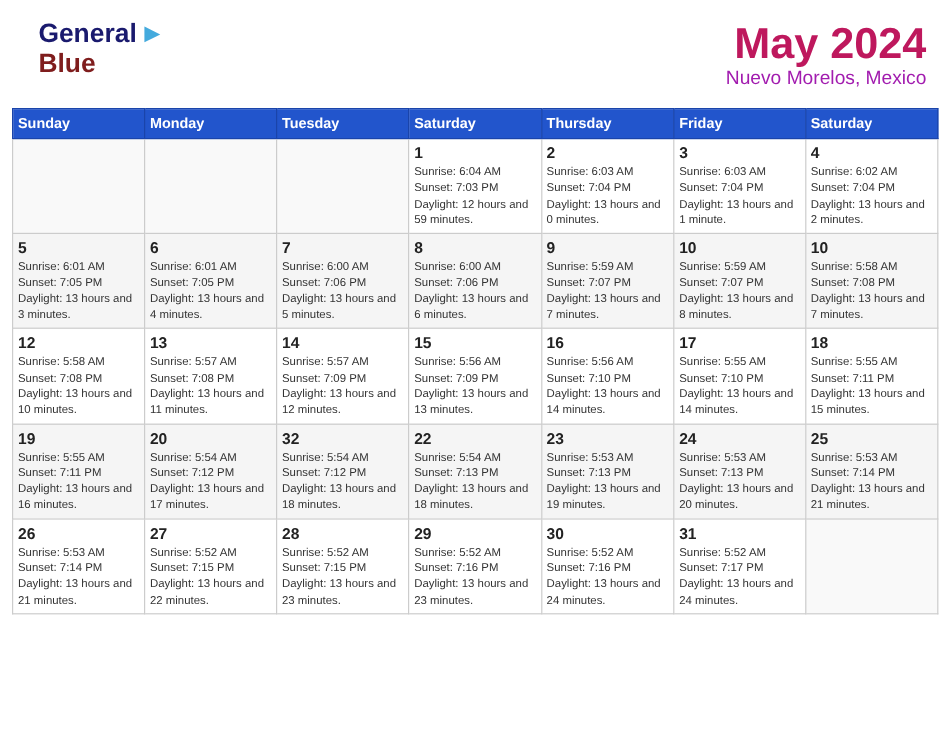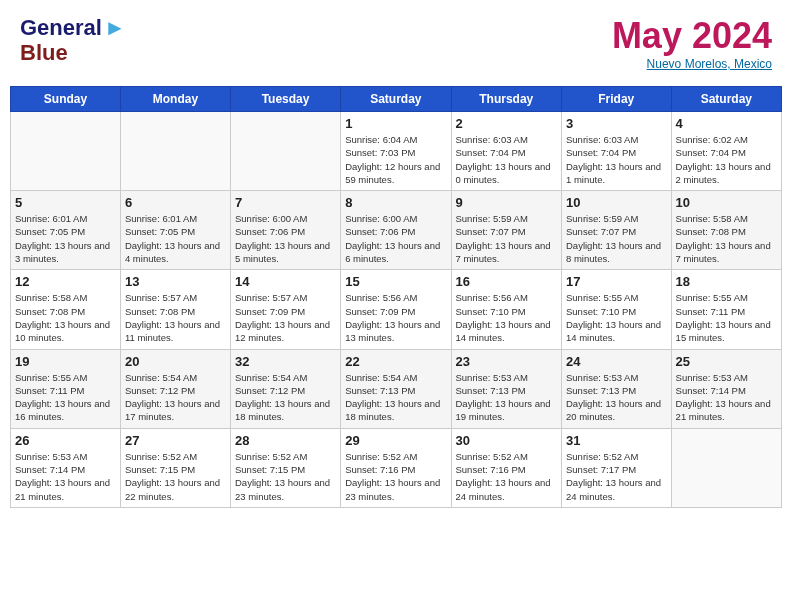--- a/index.html
+++ b/index.html
@@ -27,47 +27,47 @@
       font-weight: bold;
       color: #1a1a6e;
       line-height: 1.1;
     }
     .logo-blue {
       color: #2255cc;
     }
     .logo-line {
       display: flex;
       align-items: center;
+      margin-left: 12px;
     }
     .title-block {
       text-align: right;
     }
     .month-title {
       font-size: 36px;
       font-weight: bold;
       color: #be185d;
     }
     .location {
-      font-size: 12px;
-      color: #0369a1;
-      text-decoration: underline;
+      font-size: 16px;
+      color: #a21caf;
     }
     .calendar {
       width: 100%;
       border-collapse: collapse;
     }
     .calendar thead tr {
       background: #2255cc;
     }
     .calendar thead th {
       color: #fff;
       font-size: 12px;
       font-weight: bold;
       padding: 5px 4px;
-      text-align: center;
+      text-align: left;
       border: 1px solid #1a44aa;
     }
     .calendar tbody td {
       vertical-align: top;
       border: 1px solid #ccc;
       padding: 4px 4px;
       font-size: 10px;
       color: #333;
       background: #fff;
       width: 113px;

